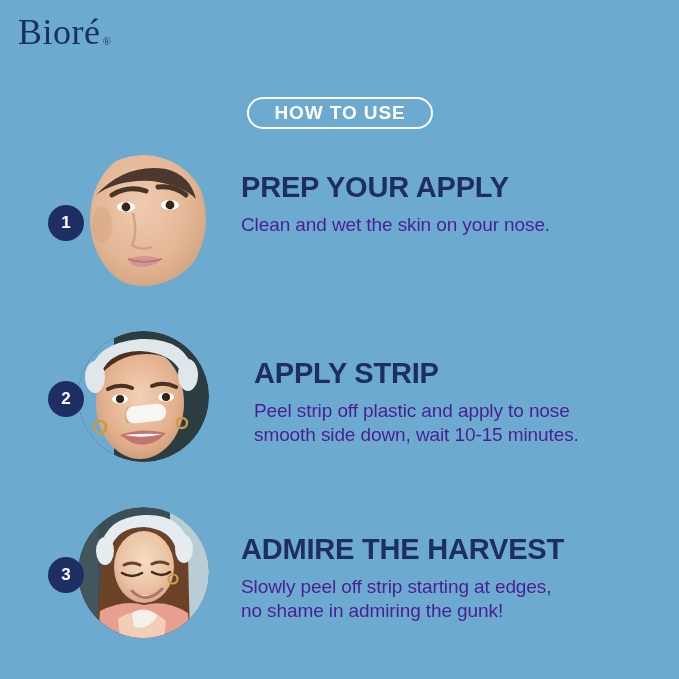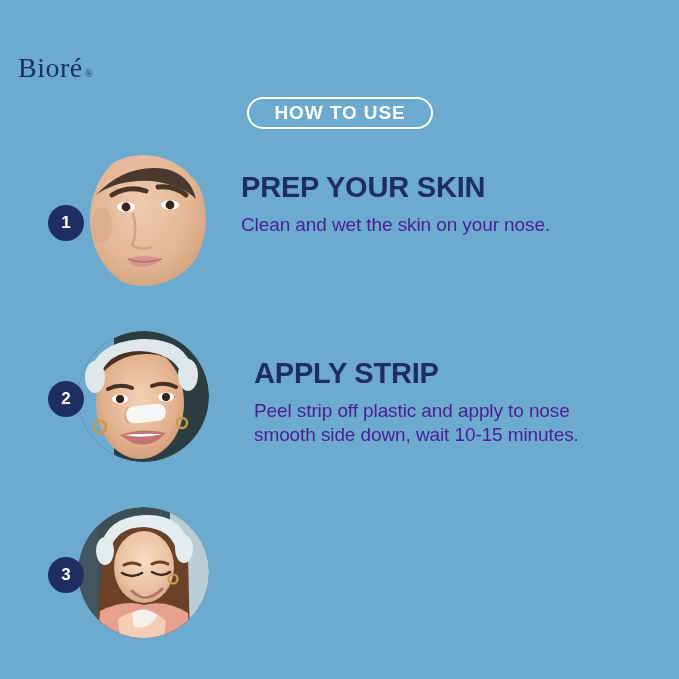--- a/index.html
+++ b/index.html
@@ -20,25 +20,24 @@
   
   .logo {
     position: absolute;
     left: 18px;
     top: 14px;
     display: flex;
     align-items: flex-end;
   }
   .logo-word {
     font-family: "Liberation Serif", "DejaVu Serif", serif;
-    font-size: 28px;
+    font-size: 36px;
     line-height: 1;
     color: #1b2f63;
     letter-spacing: 0.5px;
-    margin-top: 40px;
   }
   .logo-reg {
     font-family: "Liberation Serif", "DejaVu Serif", serif;
     font-size: 11px;
     color: #1b2f63;
     margin-left: 2px;
     margin-bottom: 3px;
   }
 
   
@@ -171,21 +170,21 @@
             <path d="M55 58 Q60 78 54 90 Q62 96 74 92" stroke="#c79a77" stroke-width="2.4" fill="none" opacity="0.75"></path>
             <path d="M50 104 Q66 98 84 104 Q70 116 54 110Z" fill="#d4948f"></path>
             <path d="M50 104 Q66 110 84 104" stroke="#b8736f" stroke-width="1.6" fill="none"></path>
             <ellipse cx="24" cy="70" rx="10" ry="18" fill="#d7a685" opacity="0.55"></ellipse>
           </g>
         </svg>
       </div>
       <div class="num-badge">1</div>
     </div>
     <div class="step-text">
-      <div class="step-title">PREP YOUR SKIN</div>
+      <div class="step-title">PREP YOUR APPLY</div>
       <div class="step-desc">Clean and wet the skin on your nose.</div>
     </div>
   </div>
 
   <div class="step step-2">
     <div class="step-media">
       <div class="photo">
         <svg viewBox="0 0 131 131" aria-hidden="true">
           <defs>
             <clipPath id="c2">
@@ -260,15 +259,20 @@
             <path d="M54 84 Q68 98 84 82" stroke="#b5716b" stroke-width="3" fill="none" stroke-linecap="round"></path>
             <path d="M22 104 Q46 92 66 98 Q88 92 110 106 L112 131 L20 131Z" fill="#e79f8f"></path>
             <path d="M40 112 Q56 100 70 110 Q78 104 88 114 L86 131 L42 131Z" fill="#f2ceb6"></path>
             <path d="M54 106 Q66 98 80 108 Q70 124 56 120Z" fill="#f4f1ea"></path>
             <circle cx="95" cy="72" r="4.5" fill="none" stroke="#cba04b" stroke-width="2.2"></circle>
           </g>
         </svg>
       </div>
       <div class="num-badge">3</div>
     </div>
+    <div class="step-text">
+      <div class="step-title">ADMIRE THE HARVEST</div>
+      <div class="step-desc">Slowly peel off strip starting at edges,
+no shame in admiring the gunk!</div>
+    </div>
   </div>
 
 </div>
 
 </body></html>

